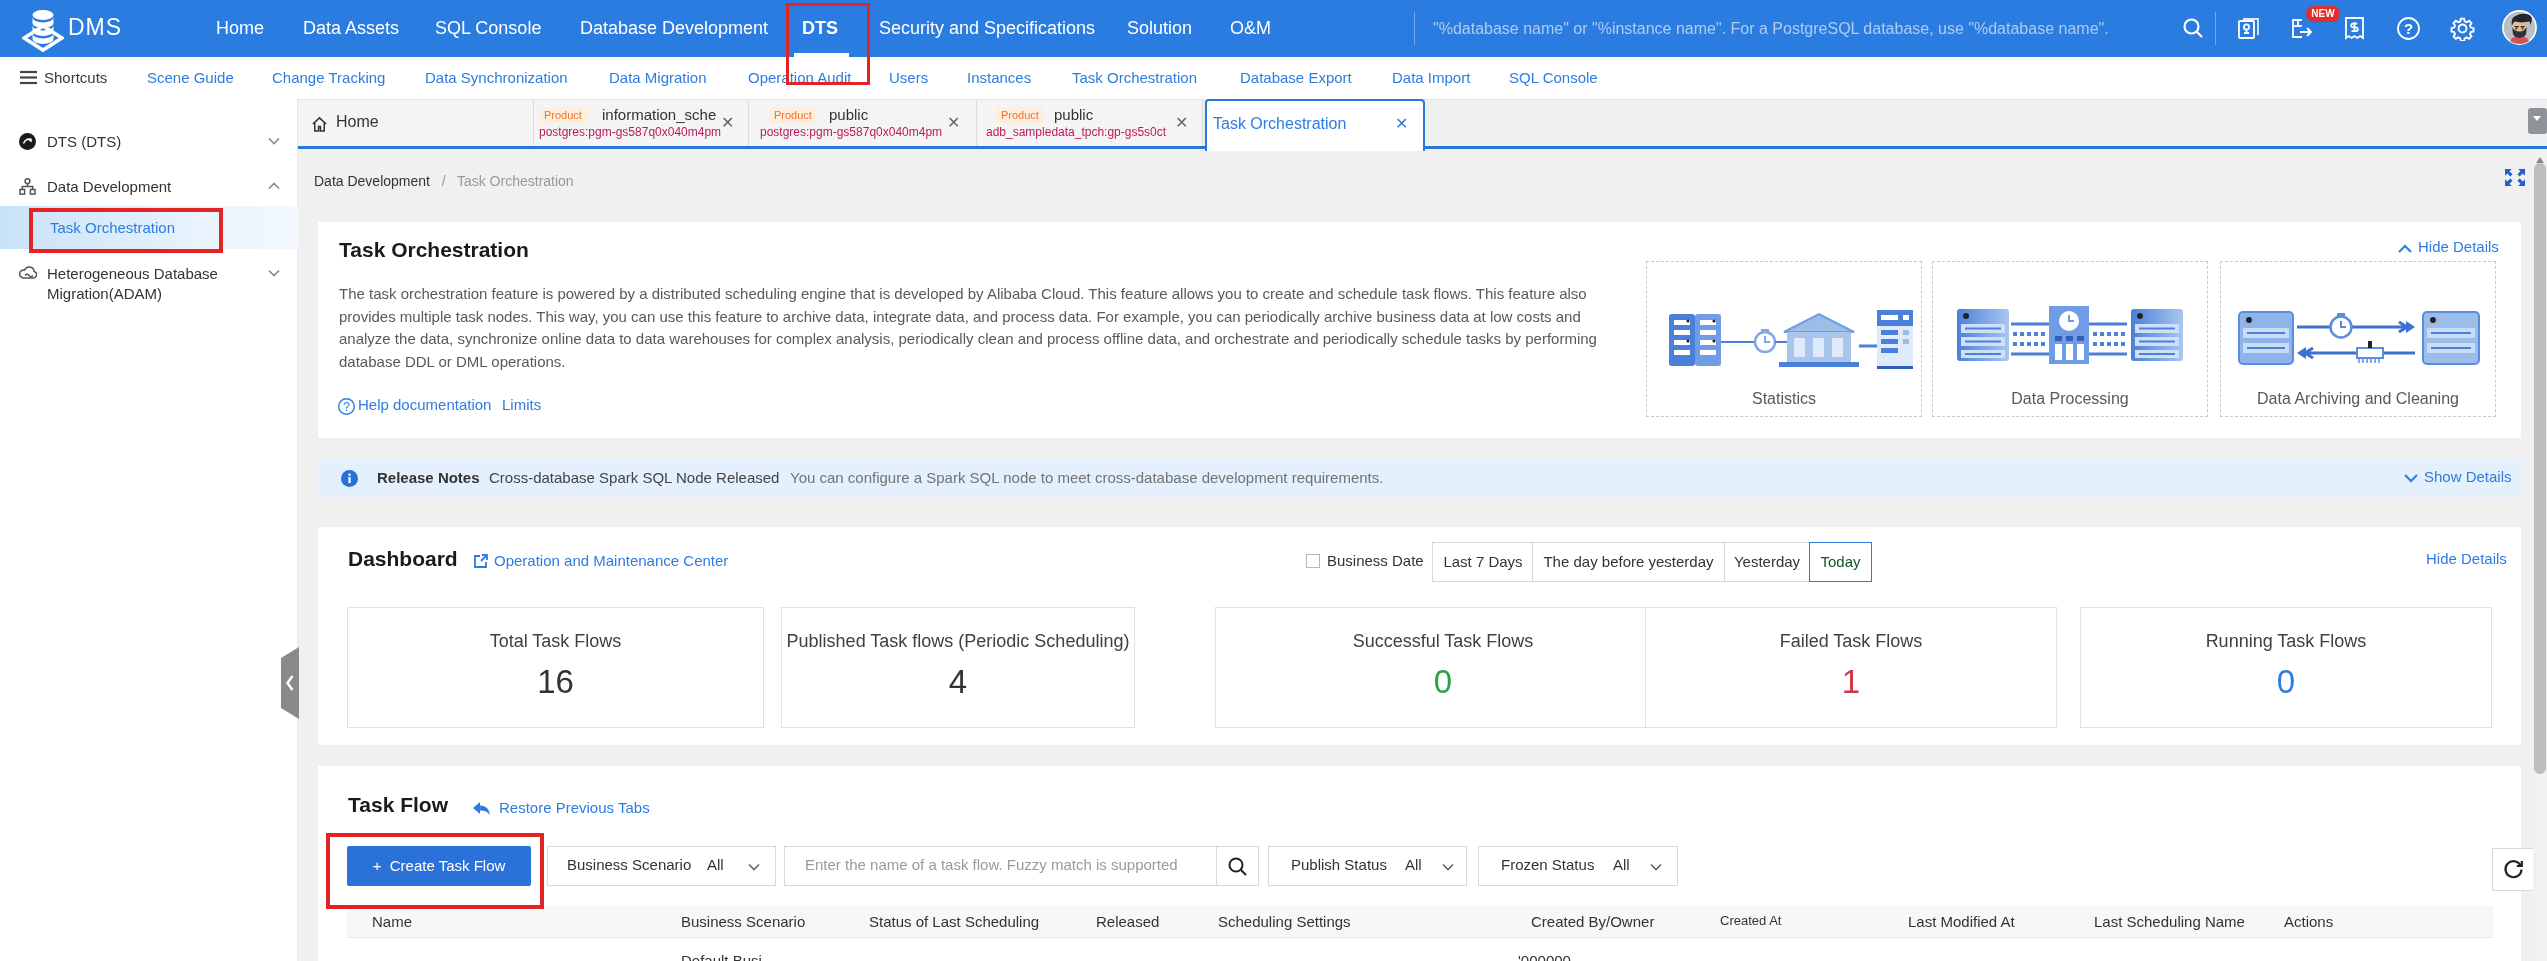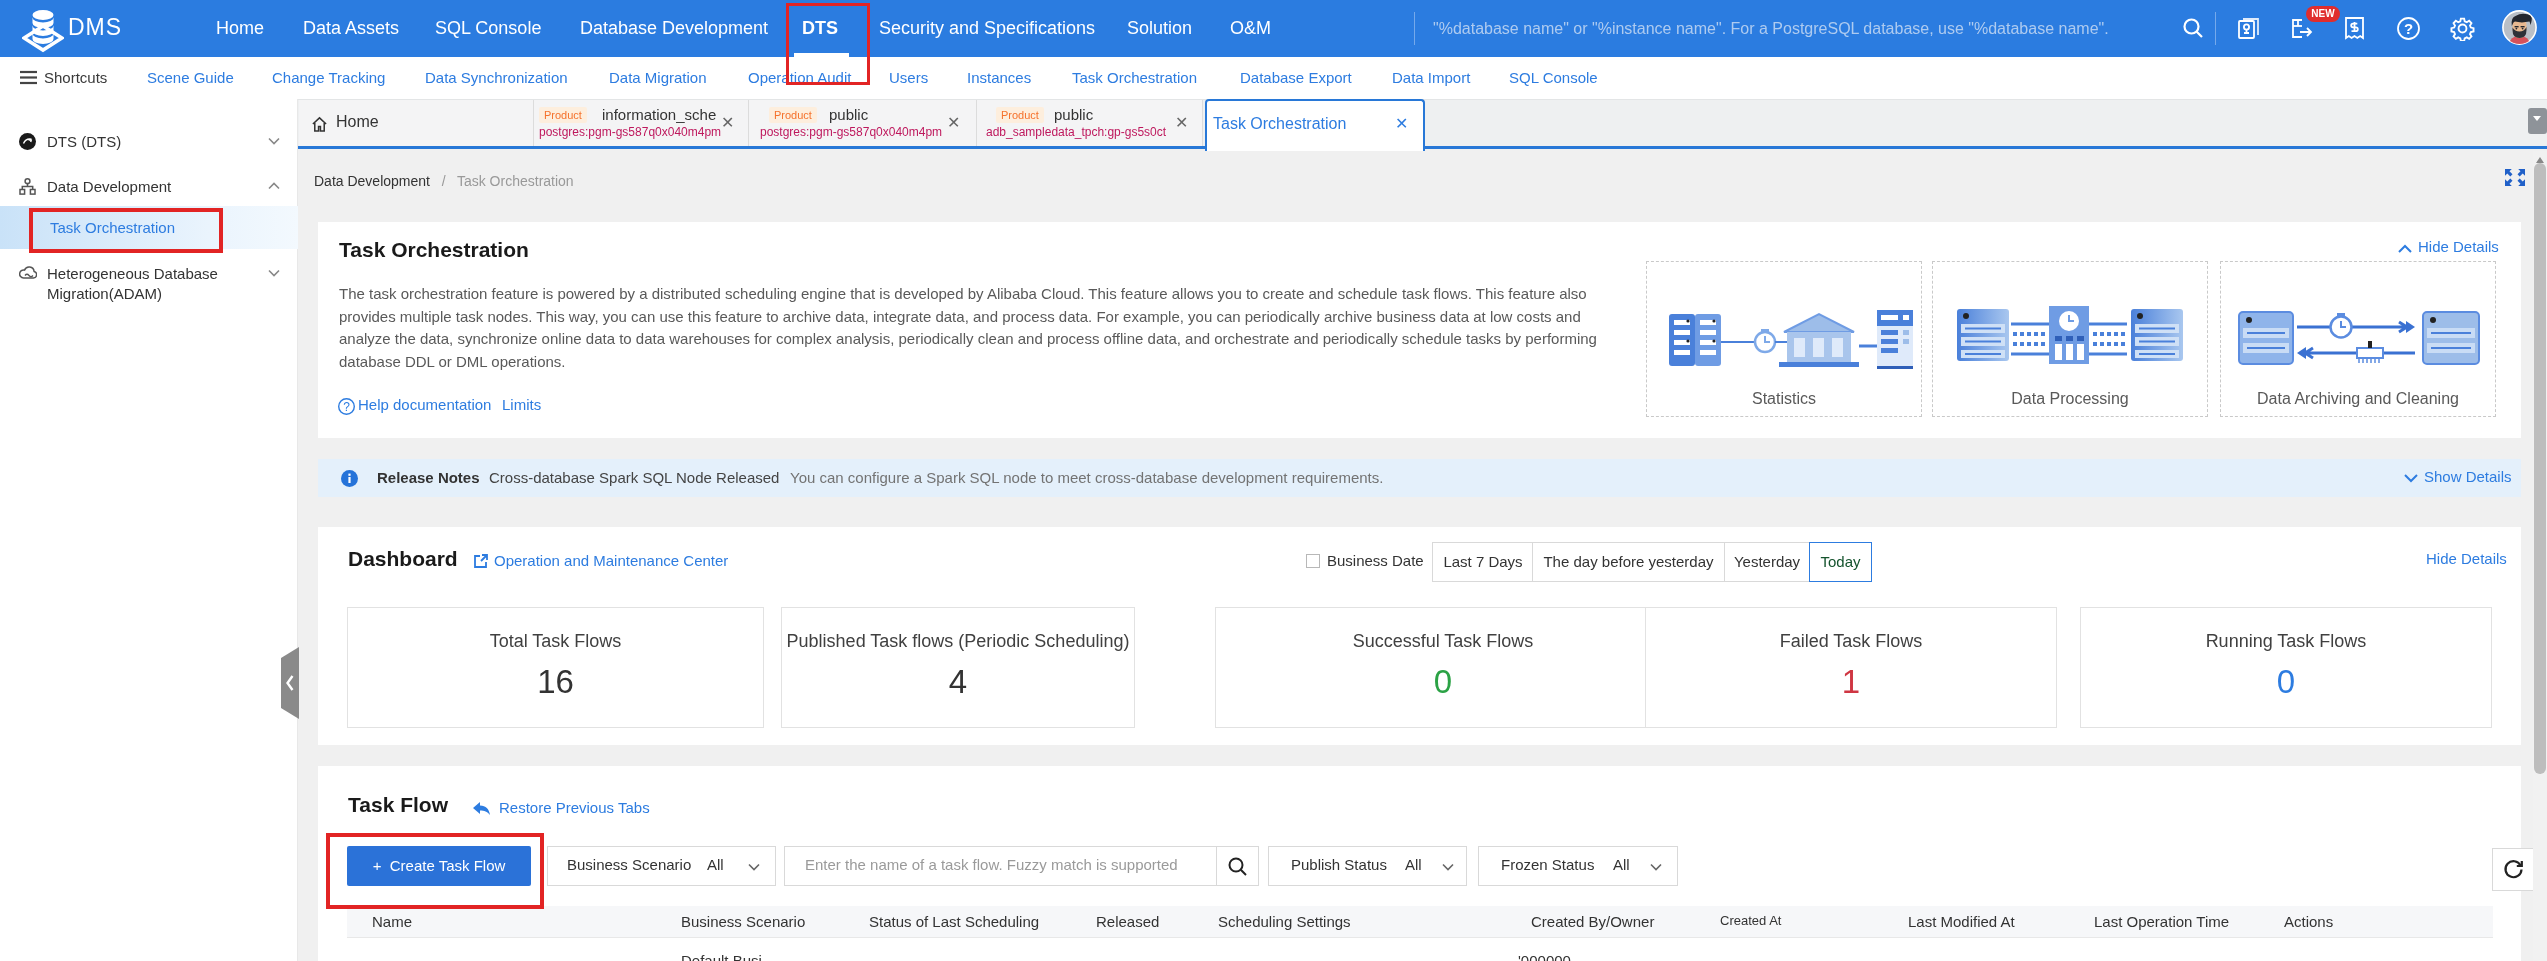--- a/index.html
+++ b/index.html
@@ -533,21 +533,21 @@
 
     <div style="position:absolute;left:29px;top:140px;width:2146px;height:32px;background:#f6f7f9;border-bottom:1px solid #e8e8e8;"></div>
     <div style="position:absolute;top:147px;left:54px;font-size:15px;color:#333;">Name</div>
     <div style="position:absolute;top:147px;left:363px;font-size:15px;color:#333;">Business Scenario</div>
     <div style="position:absolute;top:147px;left:551px;font-size:15px;color:#333;">Status of Last Scheduling</div>
     <div style="position:absolute;top:147px;left:778px;font-size:15px;color:#333;">Released</div>
     <div style="position:absolute;top:147px;left:900px;font-size:15px;color:#333;">Scheduling Settings</div>
     <div style="position:absolute;top:147px;left:1213px;font-size:15px;color:#333;">Created By/Owner</div>
     <div style="position:absolute;top:147px;left:1402px;font-size:13px;color:#333;">Created At</div>
     <div style="position:absolute;top:147px;left:1590px;font-size:15px;color:#333;">Last Modified At</div>
-    <div style="position:absolute;top:147px;left:1776px;font-size:15px;color:#333;">Last Operation Time</div>
+    <div style="position:absolute;top:147px;left:1776px;font-size:15px;color:#333;">Last Scheduling Name</div>
     <div style="position:absolute;top:147px;left:1966px;font-size:15px;color:#333;">Actions</div>
     <div style="position:absolute;top:186px;left:363px;font-size:15px;color:#333;">Default Busi</div>
     <div style="position:absolute;top:186px;left:1200px;font-size:15px;color:#333;">'000000</div>
   </div>
 </div>
 
 <svg style="position:absolute;left:281px;top:647px;" width="18" height="72" viewBox="0 0 18 72">
     <path d="M18 0 L18 72 L0 61 L0 11 Z" fill="#8a8a8a"></path>
     <path d="M11.5 29 L6.5 36 L11.5 43" fill="none" stroke="#fff" stroke-width="2.4"></path>
   </svg>

